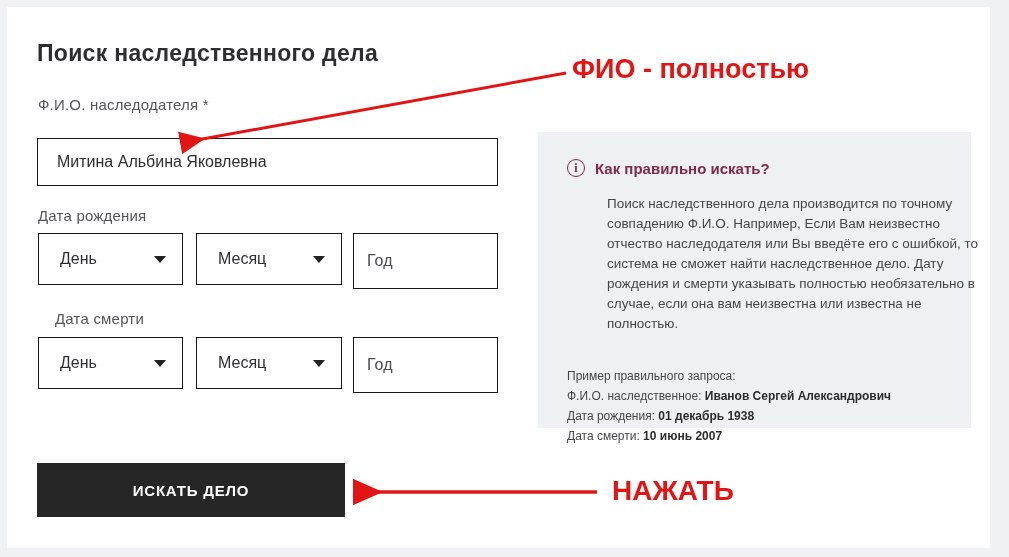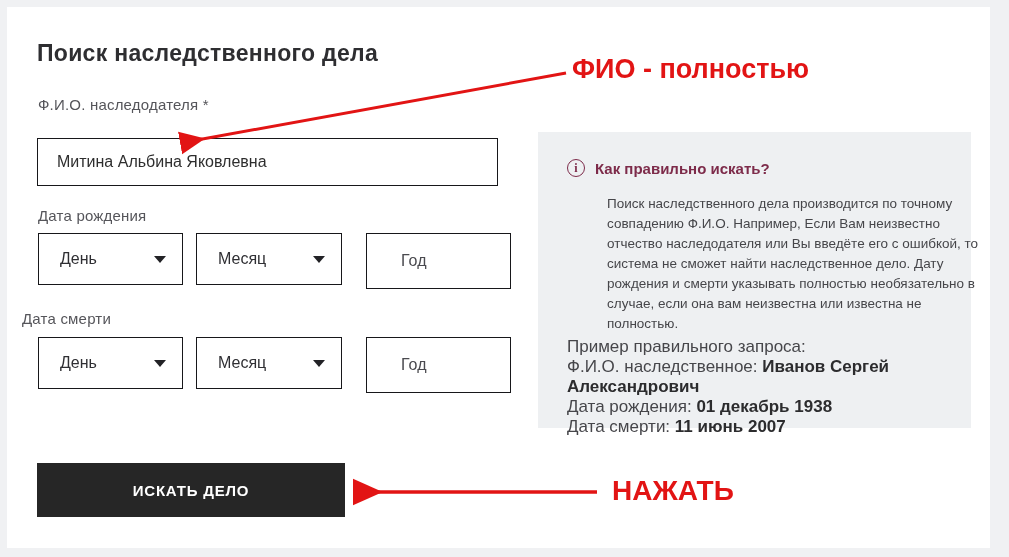--- a/index.html
+++ b/index.html
@@ -37,42 +37,42 @@
   .sel-label { font-size:16px; color:#2f2f33; padding-left:21px; }
   .caret {
     position:absolute; right:16px; top:50%; margin-top:-3px;
     width:0; height:0;
     border-left:6px solid transparent; border-right:6px solid transparent;
     border-top:7px solid #222226;
   }
   .year-input {
     height:56px; border:1px solid #17171a; background:#fff;
     font-family:"Liberation Sans",sans-serif;
-    font-size:16px; color:#000000; padding-left:34px; outline:none;margin-left:13px;
+    font-size:16px; color:#000000; padding-left:13px; outline:none;
   }
   .year-input::placeholder { color:#4a4a4f; opacity:1; }
 
   .info-panel {
     left:538px; top:132px; width:433px; height:296px;
     background:#eef0f2; padding:27px 29px 0 29px;
   }
   .info-head { display:flex; align-items:center; }
   .info-icon {
     width:18px; height:18px; border:1.6px solid #7d2b4a; border-radius:50%;
     color:#7d2b4a; font-size:12px; font-weight:bold; font-family:"Liberation Serif",serif;
     display:flex; align-items:center; justify-content:center; flex:0 0 auto;
   }
   .info-title {
     margin-left:10px; font-size:15px; font-weight:bold; color:#7d2b4a;
   }
   .info-body {
     margin-top:17px; width:382px;
     font-size:13.5px; line-height:20px; color:#46464a;margin-left:40px;
   }
-  .info-example { margin-top:3px; font-size:17px; line-height:20px; color:#46464a; }
+  .info-example { margin-top:32px; font-size:12px; line-height:20px; color:#46464a; }
   .info-example b { color:#2c2c2e; }
 
   .search-button {
     left:37px; top:463px; width:308px; height:54px;
     background:#262626; border:none; cursor:pointer;
     color:#ffffff; font-family:"Liberation Sans",sans-serif;
     font-size:15px; font-weight:bold; letter-spacing:.8px;
     display:flex; align-items:center; justify-content:center;
   }
 
@@ -99,42 +99,42 @@
   <div class="abs sel" style="left:38px; top:233px; width:145px;">
     <span class="sel-label">День</span>
     <span class="caret"></span>
   </div>
   <div class="abs sel" style="left:196px; top:233px; width:146px;">
     <span class="sel-label">Месяц</span>
     <span class="caret"></span>
   </div>
   <input class="abs year-input" style="left: 353px; top: 233px; width: 145px;" type="text" placeholder="Год">
 
-  <div class="abs field-label" style="left:22px; top:310px;text-align:right;">Дата смерти</div>
+  <div class="abs field-label" style="left:55px; top:310px;text-align:right;">Дата смерти</div>
   <div class="abs sel" style="left:38px; top:337px; width:145px;">
     <span class="sel-label">День</span>
     <span class="caret"></span>
   </div>
   <div class="abs sel" style="left:196px; top:337px; width:146px;">
     <span class="sel-label">Месяц</span>
     <span class="caret"></span>
   </div>
   <input class="abs year-input" style="left: 353px; top: 337px; width: 145px;" type="text" placeholder="Год">
 
   <div class="abs info-panel">
     <div class="info-head">
       <span class="info-icon">i</span>
       <span class="info-title">Как правильно искать?</span>
     </div>
     <div class="info-body">Поиск наследственного дела производится по точному совпадению Ф.И.О. Например, Если Вам неизвестно отчество наследодателя или Вы введёте его с ошибкой, то система не сможет найти наследственное дело. Дату рождения и смерти указывать полностью необязательно в случае, если она вам неизвестна или известна не полностью.</div>
     <div class="info-example">
       <div>Пример правильного запроса:</div>
       <div><span>Ф.И.О. наследственное: </span><b>Иванов Сергей Александрович</b></div>
       <div><span>Дата рождения: </span><b>01 декабрь 1938</b></div>
-      <div><span>Дата смерти: </span><b>11 июнь 2007</b></div>
+      <div><span>Дата смерти: </span><b>10 июнь 2007</b></div>
     </div>
   </div>
 
   <button class="abs search-button">ИСКАТЬ ДЕЛО</button>
 
   <svg class="arrows" width="1009" height="557" viewBox="0 0 1009 557">
     <defs>
       <marker id="arrhead" markerWidth="9" markerHeight="8" refX="7" refY="4" orient="auto">
         <path d="M0.5,4 L9,0.2 L9,7.8 Z" fill="#e21414"></path>
       </marker>

